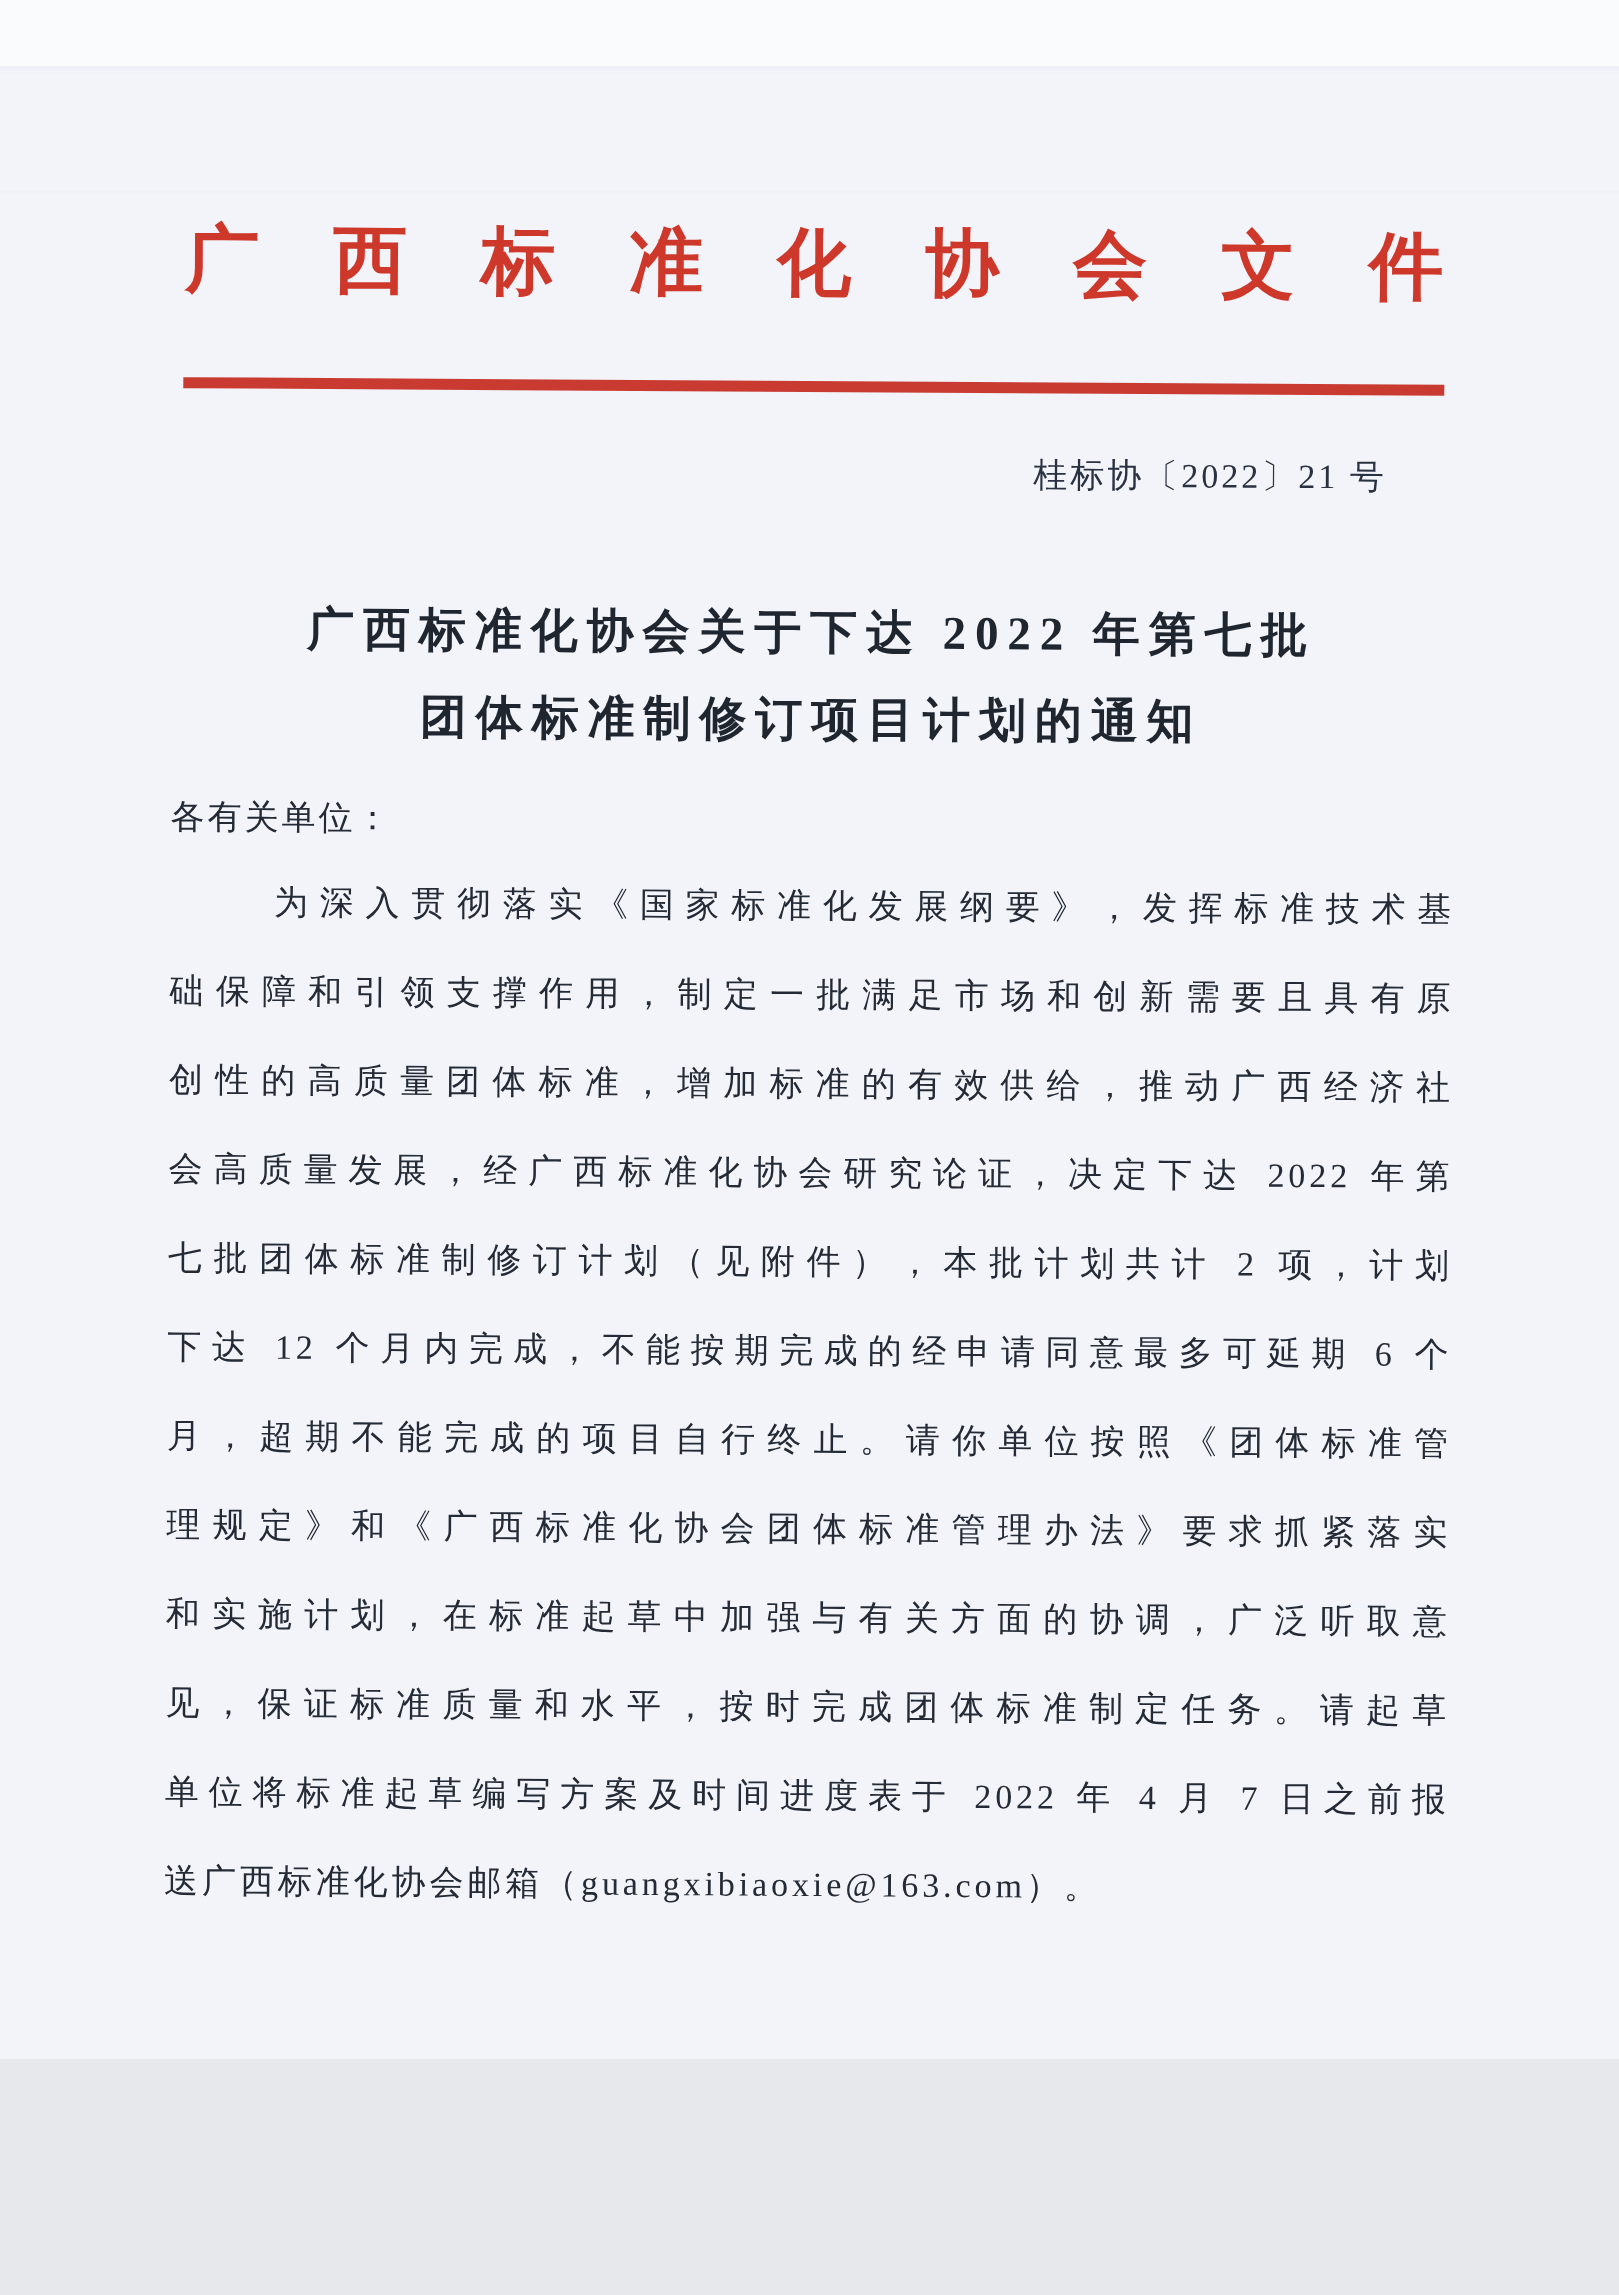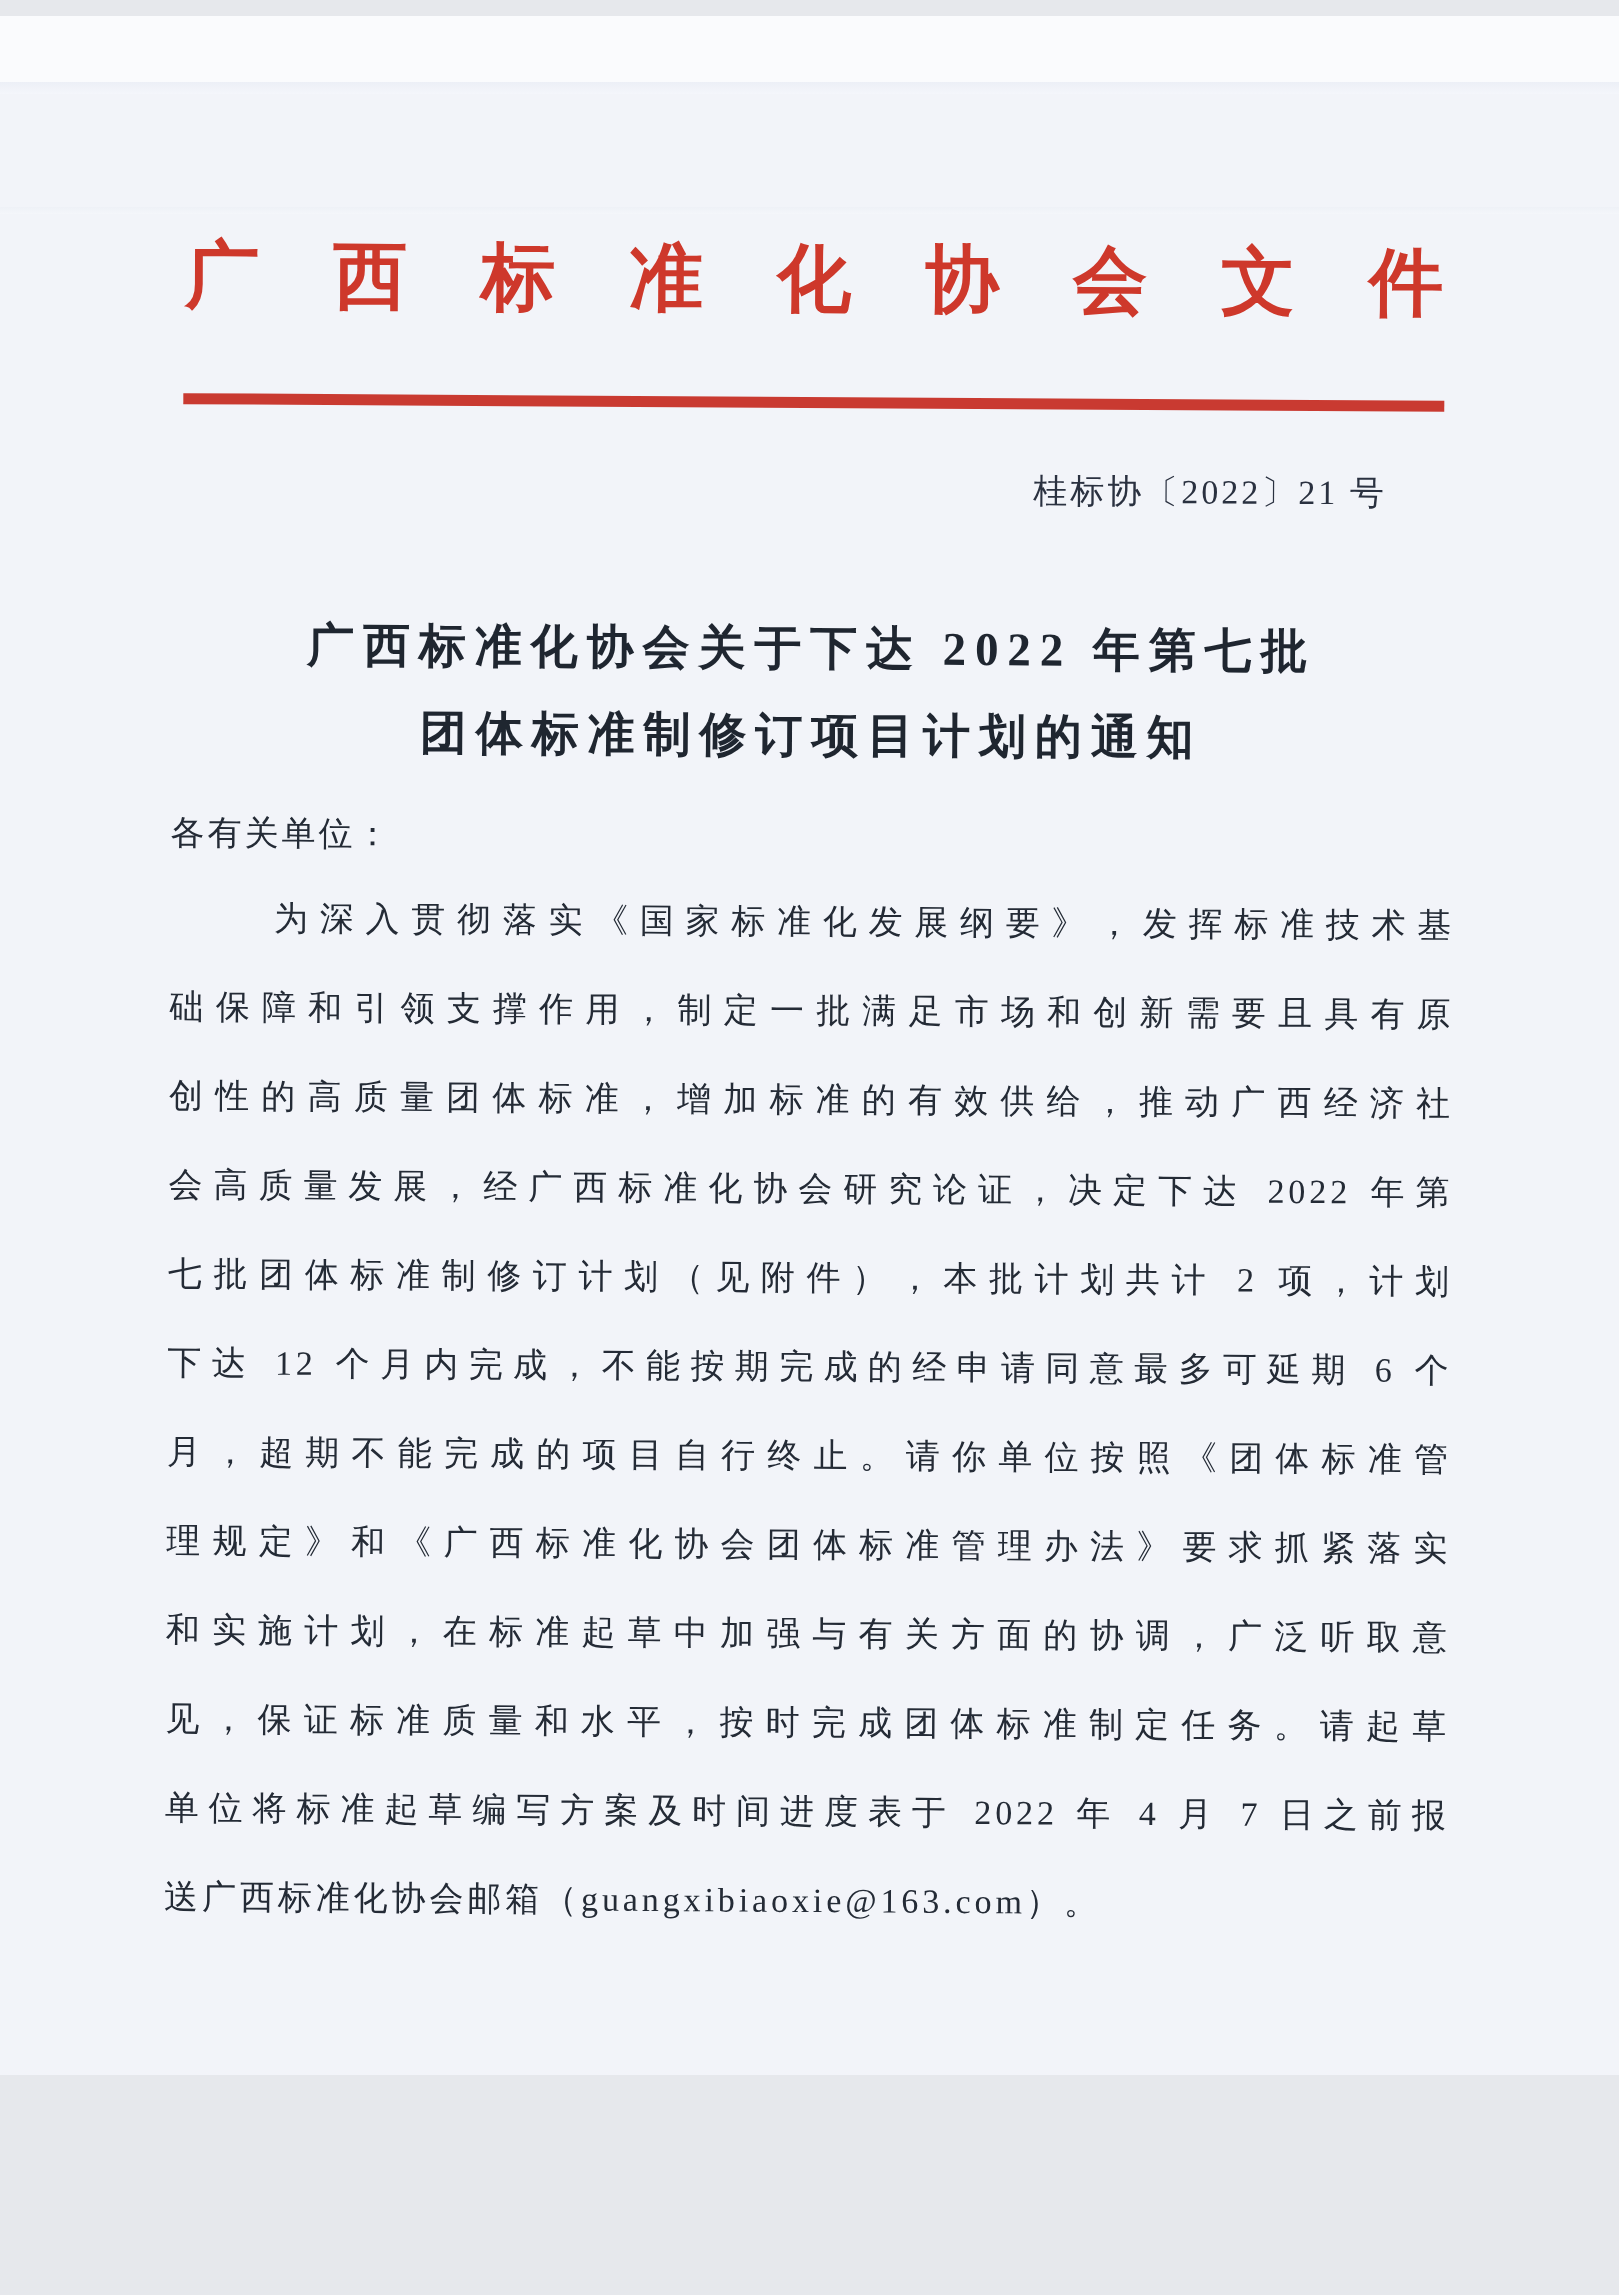--- a/index.html
+++ b/index.html
@@ -4,21 +4,21 @@
 <style>
   html, body {
     margin: 0;
     padding: 0;
     background: #e6e8ec;
   }
   .page {
     position: relative;
     width: 1620px;
     height: 2059px;
-    margin: 16px auto;
+    margin: 0 auto;
     overflow: hidden;
     color: #242b36;
     font-family: "Liberation Serif", "DejaVu Serif", serif;
     background: linear-gradient(180deg,
       #fafbfd 0px, #fafbfd 66px,
       #ecEFf6 66px, #f4f6fb 78px,
       #f2f4f9 78px, #f2f4f9 191px,
       #eef1f7 191px, #f4f6fa 198px,
       #f2f4f9 198px, #f2f4f9 100%);
   }

